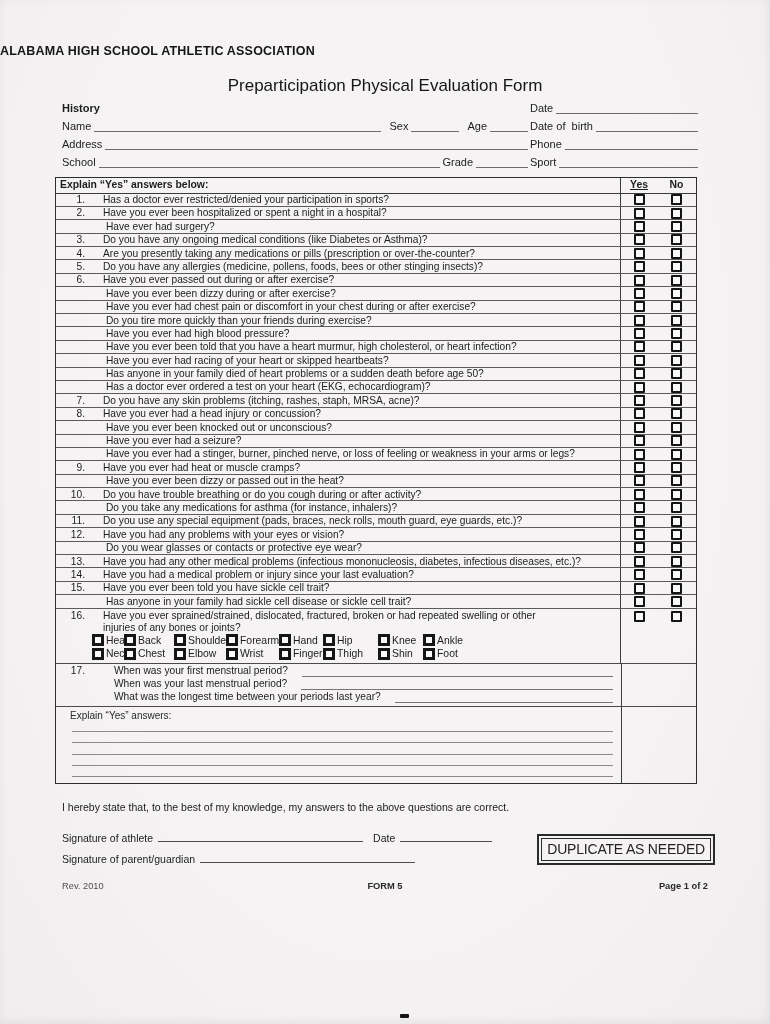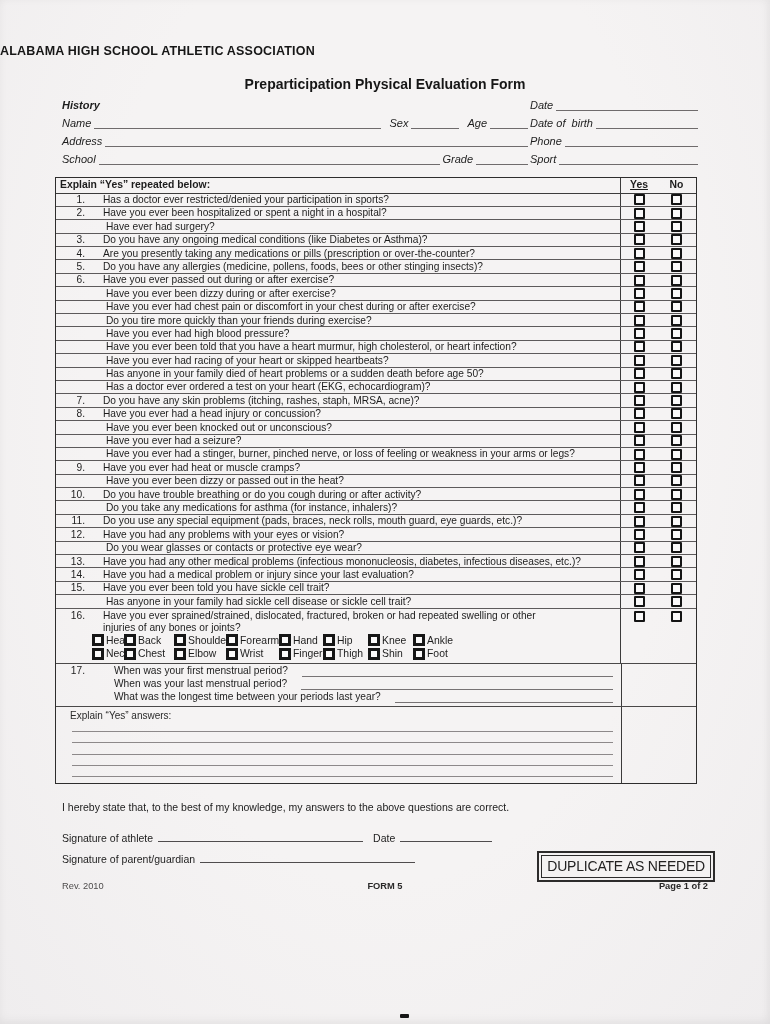--- a/index.html
+++ b/index.html
@@ -13,25 +13,25 @@
     position:relative; width:770px; height:1024px; overflow:hidden;
     background:radial-gradient(ellipse at 50% 38%, #f5f3f3 55%, #efedee 100%);
     box-shadow:inset 0 -4px 10px rgba(0,0,0,0.04), inset -3px 0 8px rgba(0,0,0,0.03);
   }
   .title {
     position:absolute; top:44px; left:0; right:0;
     text-align:left; font-weight:bold; font-size:12.5px; letter-spacing:.2px; color:#161616;
   }
   .subtitle {
     position:absolute; top:76px; left:0; right:0;
-    text-align:center; font-weight:bold; font-size:14px; color:#161616;
+    text-align:center; font-weight:normal; font-size:17px; color:#161616;
   }
   
   .history { position:absolute; top:99px; left:62px; width:638px; font-size:11px; }
-  .hrow { display:flex; align-items:flex-start; height:18px;font-style:italic; }
+  .hrow { display:flex; align-items:center; height:18px; }
   .hleft { display:flex; align-items:flex-end; flex:0 0 468px; }
   .hright { display:flex; align-items:flex-end; flex:1; }
   .hlabel { white-space:pre; line-height:13px; }
   .bold { font-weight:bold; }
   .u { border-bottom:1px solid #6f6b6c; height:3px; flex:1; margin:0 2px 1px 3px; }
   .u.fix48 { flex:0 0 48px; } .u.fix38 { flex:0 0 38px; } .u.fix52 { flex:0 0 52px; }
   .ml6 { margin-left:6px; }
   
   .qtable {
     position:absolute; top:177px; left:55px; width:642px;
@@ -54,21 +54,21 @@
   
   .q16 { display:flex; border-bottom:1px solid #4a4848; }
   .q16 .cells { align-items:flex-start; padding-top:2px; }
   .q16left { flex:1; padding-bottom:2px; }
   .q16line { display:flex; line-height:13px; }
   .q16line2 { padding-left:47px; line-height:12px; }
   .bprow { display:flex; margin-left:36px; height:13.5px; align-items:center; }
   .bp-item { display:flex; align-items:center; font-size:10.4px; }
   .bp-item:nth-child(1){width:32px} .bp-item:nth-child(2){width:50px}
   .bp-item:nth-child(3){width:52px} .bp-item:nth-child(4){width:53px}
-  .bp-item:nth-child(5){width:44px} .bp-item:nth-child(6){width:45px}
+  .bp-item:nth-child(5){width:44px} .bp-item:nth-child(6){width:55px}
   .bp-item:nth-child(7){width:45px} .bp-item:nth-child(8){width:auto}
   .bp-box { width:12px; height:12px; border:3px solid #161616; background:#fbfafa; margin-right:2px; flex:none; }
   
   .q17 { display:flex; border-bottom:1px solid #4a4848; }
   .q17left { flex:1; padding:1px 6px 3px 0; }
   .q17line { display:flex; align-items:flex-end; height:12.8px; line-height:12px;gap:11px; }
   .q17line .num { line-height:12px; }
   .q17line .qtext2 { padding-left:13px; white-space:pre; line-height:12px; }
   .q17line .u { margin-bottom:0; border-bottom-color:#777374; }
   
@@ -80,21 +80,21 @@
   
   .statement { position:absolute; top:801px; left:62px; font-size:10.5px; color:#222; }
   .sigs { position:absolute; top:823px; left:62px; width:638px; font-size:10.5px; }
   .sigrow { display:flex; align-items:flex-end; height:21px; }
   .sig-u { border-bottom:1px solid #4f4c4d; height:3px; margin:0 0 2px 5px; }
   .sig-u.athlete { flex:0 0 205px; } .sig-u.date { flex:0 0 92px; } .sig-u.guardian { flex:0 0 215px; }
   .gap { width:10px; }
   .stamp {
     position:absolute; top:838px; right:59px;
     border:1px solid #2c2b2b; outline:2px solid #2c2b2b; outline-offset:2px;
-    padding:2px 5px 3px 5px; font-size:14px; color:#232222; letter-spacing:-0.2px; background:#f4f2f2;margin-top:17px;
+    padding:2px 5px 3px 5px; font-size:14px; color:#232222; letter-spacing:-0.2px; background:#f4f2f2;
   }
   .footer { position:absolute; top:881px; left:62px; right:62px; display:flex; font-size:9.3px; }
   .footer .rev { color:#4e4c4c; flex:1; }
   .footer .form { font-weight:bold; flex:1; text-align:center; color:#2a2929; }
   .footer .pg { font-weight:bold; flex:1; text-align:right; color:#2a2929; }
   .scan-artifact { position:absolute; left:400px; top:1014px; width:9px; height:4px; background:#161616; border-radius:1px; }
 </style>
 </head>
 <body>
 
@@ -146,21 +146,21 @@
       </div>
       <div class="hright">
         <span class="hlabel">Sport</span>
         <span class="u"></span>
       </div>
     </div>
   </div>
 
   <div class="qtable">
     <div class="thead">
-      <div class="hq">Explain “Yes” repeated below:</div>
+      <div class="hq">Explain “Yes” answers below:</div>
       <div class="cells">
         <div class="cell-yes">Yes</div>
         <div class="cell-no">No</div>
       </div>
     </div>
 
     <div>
   <div class="qrow">
     <div class="qmain">
       <span class="num">1.</span>

